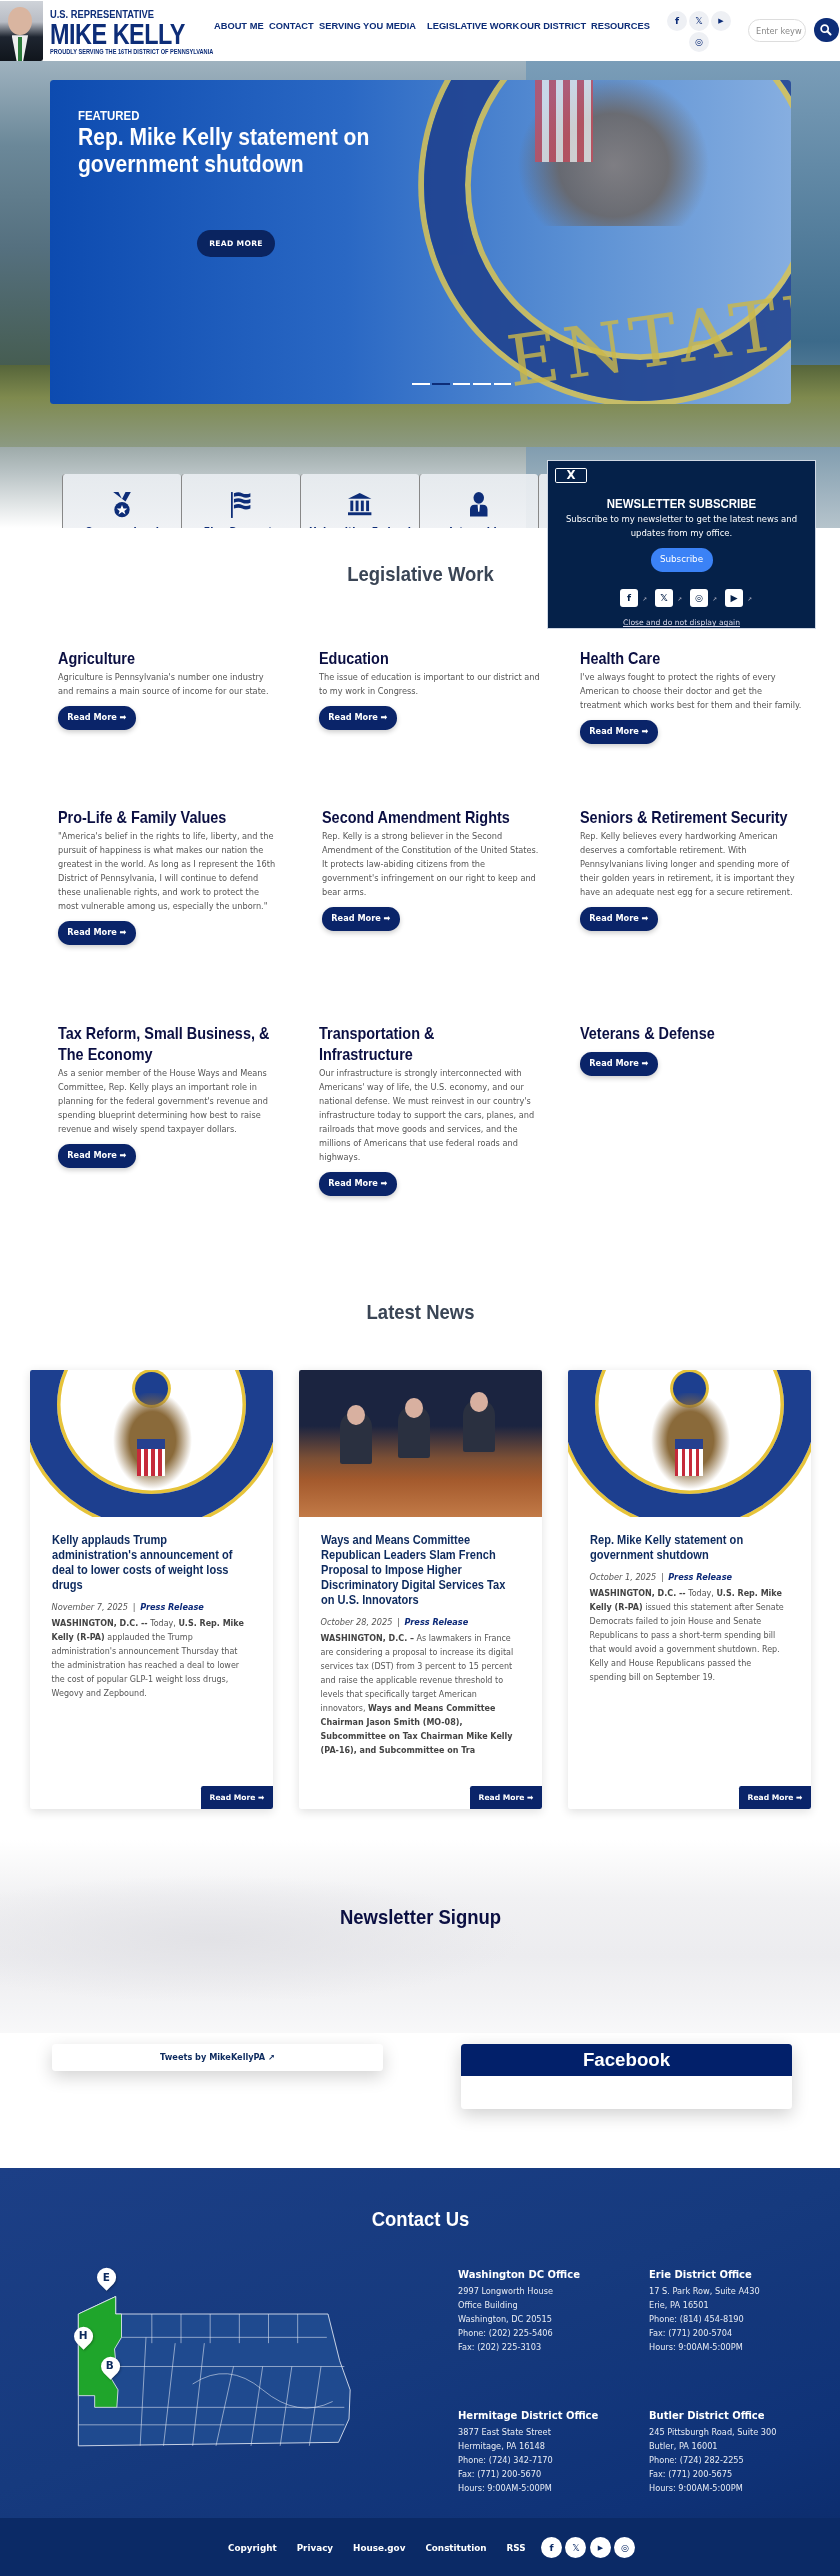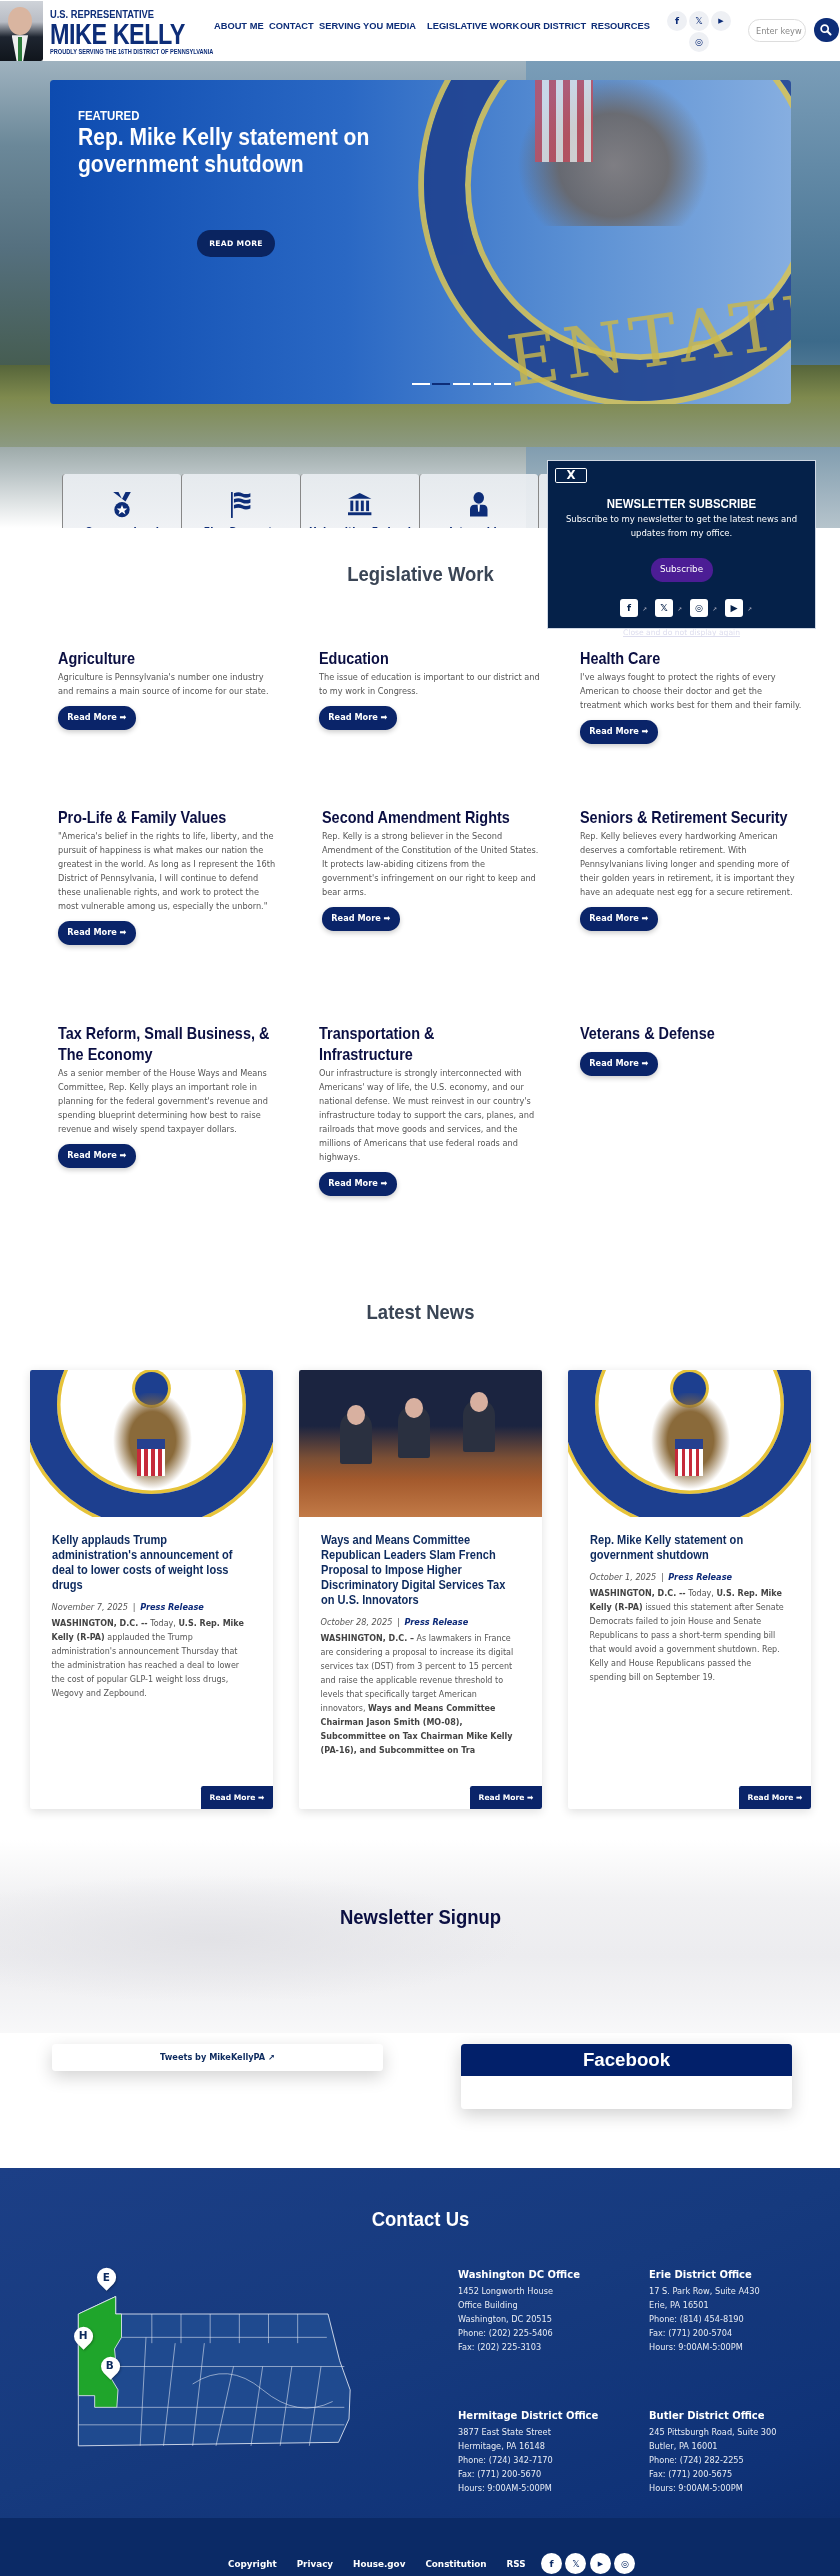--- a/index.html
+++ b/index.html
@@ -40,21 +40,21 @@
 .dots span.on{background:#0d2d78}
 .tiles{position:absolute;top:413px;left:62px;display:flex}
 .tile{width:119px;height:111px;background:linear-gradient(180deg,rgba(232,236,240,.95),rgba(240,242,245,.9) 60%,#fff);border-left:0.6px solid #888;border-radius:3.5px 3.5px 0 0;text-align:center;color:#0d2d78;padding-top:17.5px}
 .tile .ic{height:26px;display:flex;justify-content:center;align-items:center;margin-bottom:5.8px}
 .tile .t{font-weight:bold;font-size:9.3px;line-height:15px;padding:0 4.7px}
 
 .popup{position:absolute;left:547px;top:460px;width:269px;height:169px;background:#052149;border:0.6px solid #d0d8e4;z-index:10;color:#fff;text-align:center}
 .popup .x{position:absolute;left:7px;top:7px;width:32px;height:15px;border:0.9px solid #fff;border-radius:1.8px;font-weight:bold;font-size:11.7px;line-height:13px}
 .popup h3{margin-top:35px;font-size:13px;font-weight:bold;font-family:"Liberation Sans",sans-serif;transform:scaleX(.88)}
 .popup p{font-size:8.5px;line-height:14px;margin-top:1.2px;padding:0 8.2px}
-.popup .sub{display:inline-block;margin-top:18px;width:62px;height:23.4px;border-radius:11.7px;background:#4c1d95;font-size:8.8px;line-height:23.4px}
+.popup .sub{display:inline-block;margin-top:8px;width:62px;height:23.4px;border-radius:11.7px;background:#3b82f6;font-size:8.8px;line-height:23.4px}
 .popup .icons{display:flex;justify-content:center;gap:17.5px;margin-top:17.5px}
 .popup .icons .s{width:17.5px;height:17.5px;background:#fff;border-radius:2.9px;color:#052149;font-weight:bold;font-size:9.3px;line-height:17.5px;position:relative}
 .popup .icons .s:after{content:"↗";position:absolute;right:-9.3px;top:2.3px;color:#aab;font-size:5.3px}
 .popup .cl{display:block;margin-top:11.7px;font-size:7.6px;text-decoration:underline;color:#dde}
 
 .sec-title{position:absolute;left:0;width:841px;text-align:center;color:#3a4555;font-size:21px;font-weight:bold;font-family:"Liberation Sans",sans-serif;transform:scaleX(.88)}
 .issue{position:absolute;width:222px}
 .issue h2{color:#0b0f42;font-size:16.4px;line-height:21px;font-weight:bold;font-family:"Liberation Sans",sans-serif;transform:scaleX(.88);transform-origin:left;width:251px}
 .issue p{font-size:8.2px;line-height:14px;color:#555;margin-top:1.2px}
 .btnrm{display:inline-block;margin-top:8.2px;height:23.4px;padding:0 9.3px;border-radius:11.7px;background:#0a2469;color:#fff;font-weight:bold;font-size:8.2px;line-height:23.4px;box-shadow:0 2.3px 5.8px rgba(0,0,0,.2)}
@@ -86,21 +86,21 @@
 
 .contact{position:absolute;top:2168px;left:0;width:841px;height:408px;background:linear-gradient(160deg,#1c3f86 0%,#163a7e 45%,#0f3277 80%,#0b2a68 100%)}
 .contact h2{position:absolute;top:39px;left:0;width:841px;text-align:center;color:#fff;font-size:21px;font-weight:bold;font-family:"Liberation Sans",sans-serif;transform:scaleX(.88)}
 .office{position:absolute;color:#fff;width:187px}
 .office h4{font-size:10px;font-weight:bold;line-height:17.5px}
 .office p{font-size:8.2px;line-height:14px;color:#e8ecf4}
 .pin{position:absolute;width:18.7px;height:23.4px}
 .pin .b{width:18.7px;height:18.7px;border-radius:50% 50% 50% 0;background:#fff;transform:rotate(-45deg);box-shadow:0 1.2px 2.3px rgba(0,0,0,.3)}
 .pin .l{position:absolute;left:0;top:2.3px;width:18.7px;text-align:center;color:#0d2a5e;font-weight:bold;font-size:10.5px}
 .footbar{position:absolute;top:2518px;left:0;width:841px;height:58px;background:#0b2a66}
-.flinks{position:absolute;left:228px;top:35px;display:flex;align-items:center;gap:0;color:#fff;font-weight:bold;font-size:8.8px}
+.flinks{position:absolute;left:228px;top:19px;display:flex;align-items:center;gap:0;color:#fff;font-weight:bold;font-size:8.8px}
 .flinks a{color:#fff;text-decoration:none;margin-right:20px}
 .fsoc{display:flex;gap:3.5px;margin-left:-4.7px}
 .fsoc span{width:21px;height:21px;border-radius:50%;background:#fff;color:#0b2a66;display:flex;align-items:center;justify-content:center;font-weight:bold;font-size:9.3px}
 </style>
 </head>
 <body>
 
 <header class="hdr">
   <div class="portrait">
     <div class="face"></div>
@@ -373,21 +373,21 @@
         <span class="l">H</span>
       </div>
     <div class="pin" style="left:24.5px;top:84px">
         <div class="b"></div>
         <span class="l">B</span>
       </div>
   </div>
 
   <div class="office" style="left:458px;top:98px">
     <h4>Washington DC Office</h4>
-    <p style="width:105px">1452 Longworth House Office Building</p>
+    <p style="width:105px">2997 Longworth House Office Building</p>
     <p>Washington, DC 20515</p>
     <p>Phone: (202) 225-5406</p>
     <p>Fax: (202) 225-3103</p>
   </div>
   <div class="office" style="left:649px;top:98px">
     <h4>Erie District Office</h4>
     <p>17 S. Park Row, Suite A430</p>
     <p>Erie, PA 16501</p>
     <p>Phone: (814) 454-8190</p>
     <p>Fax: (771) 200-5704</p>

